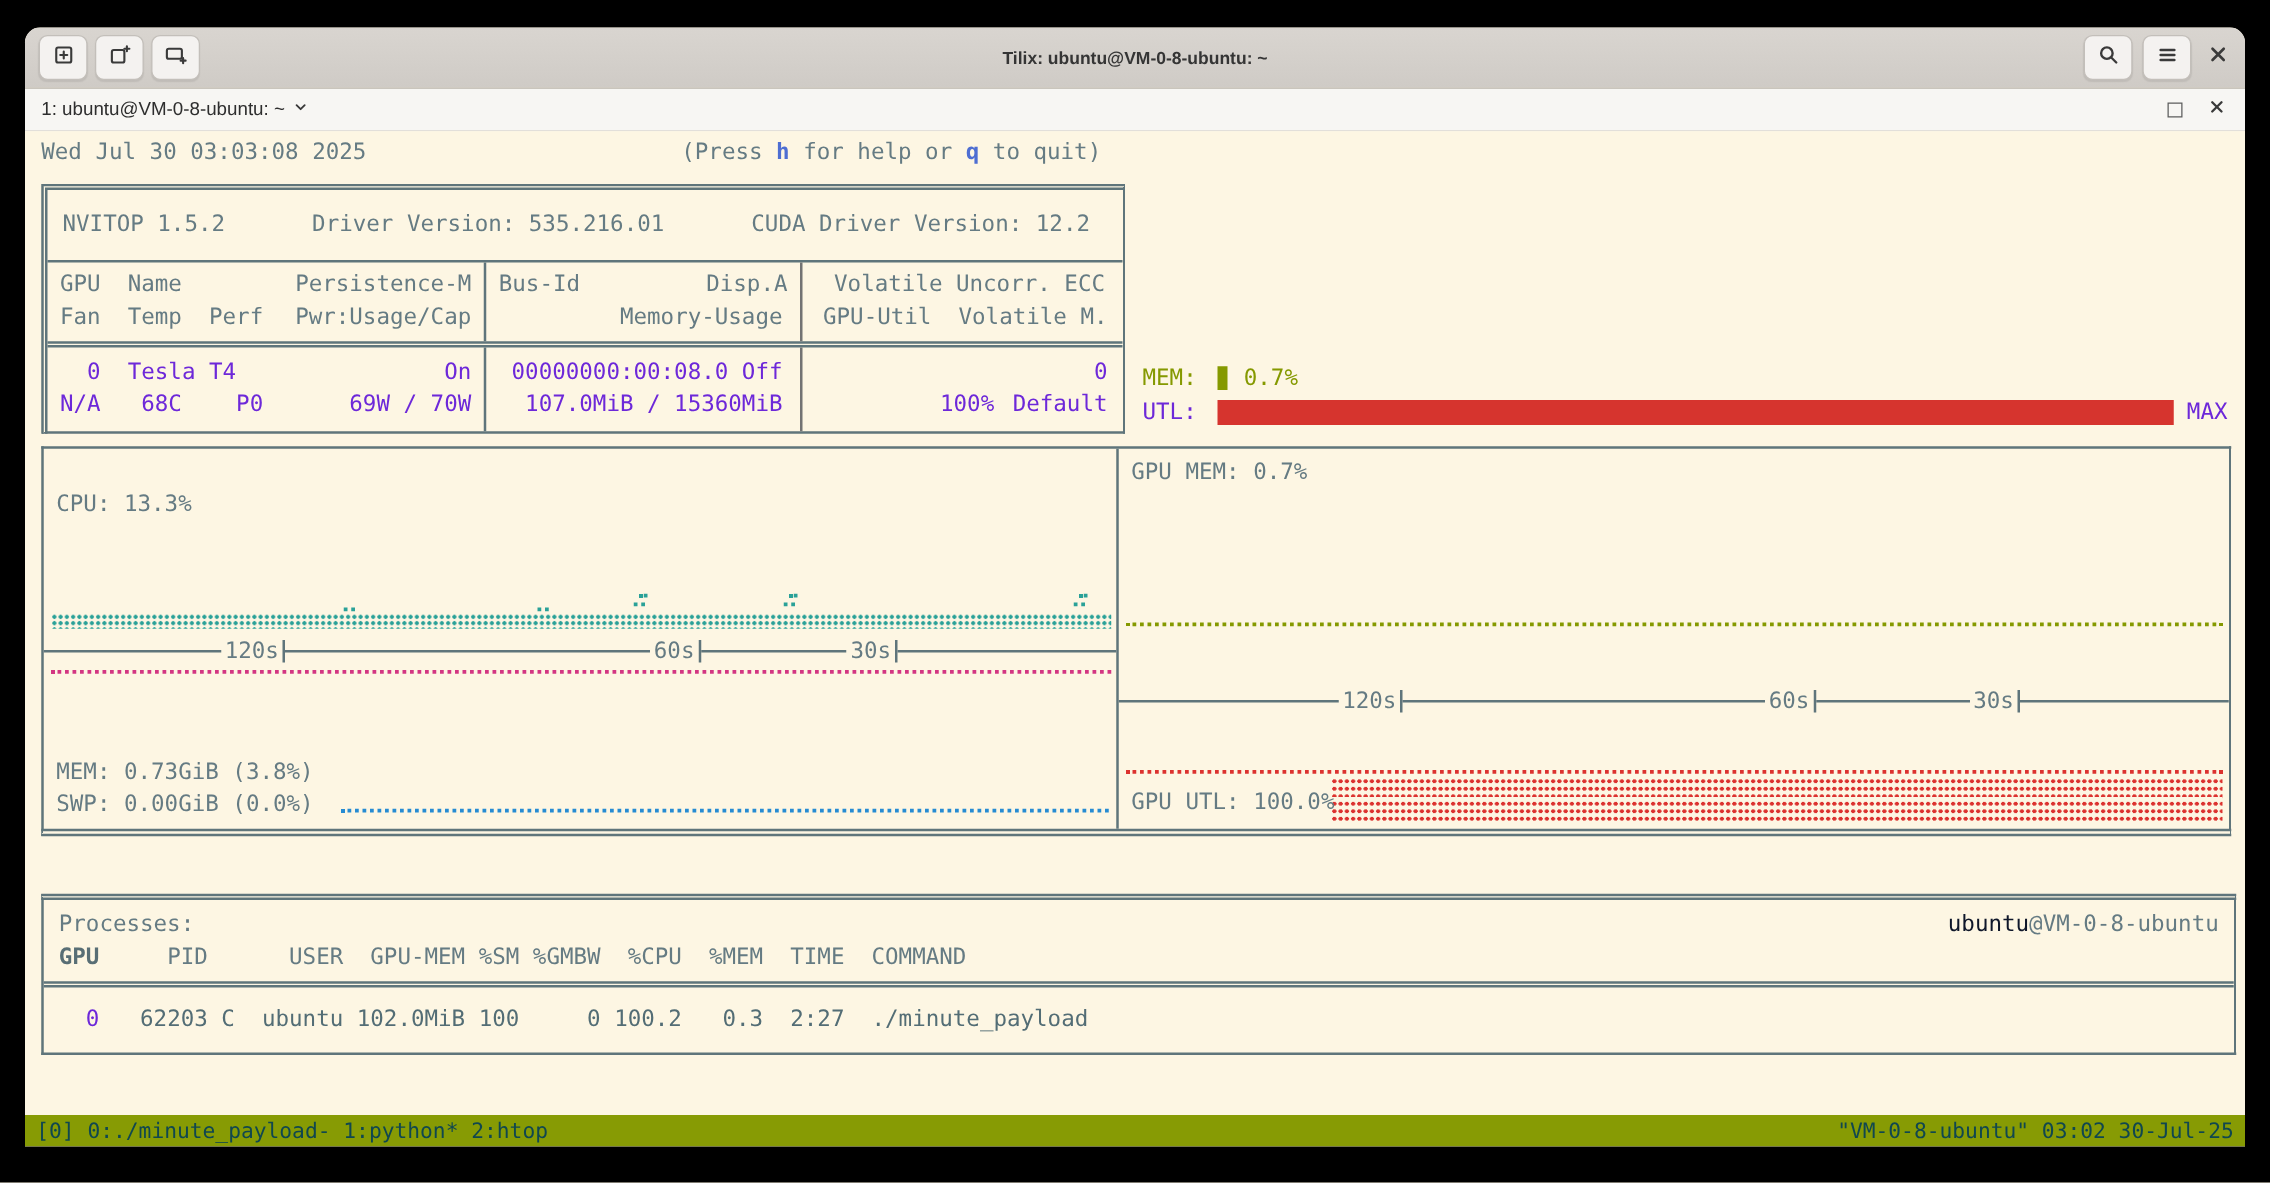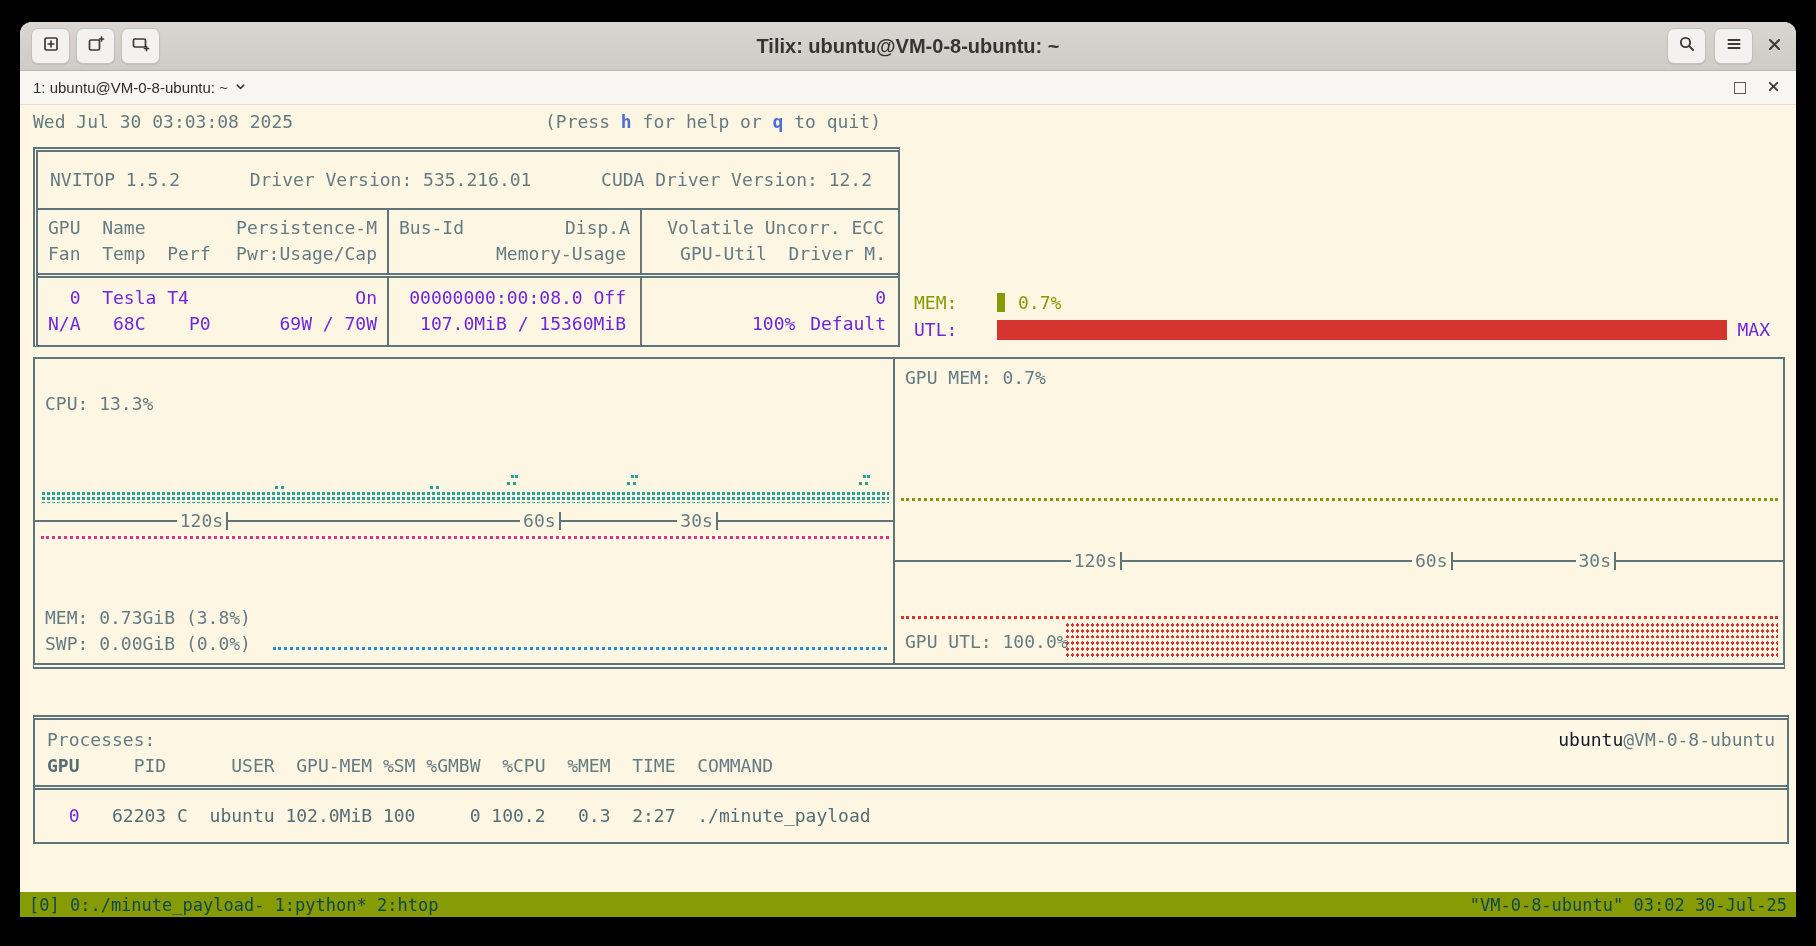--- a/index.html
+++ b/index.html
@@ -7,21 +7,21 @@
        font-family:"Liberation Sans",sans-serif;}
   .window{position:absolute;left:20px;top:22px;width:1776px;height:895px;
           border-radius:12px 12px 0 0;overflow:hidden;background:#fdf6e3;}
   
   .titlebar{height:48px;background:linear-gradient(#d9d5d0,#cfcbc6);
             border-bottom:1px solid #b9b5b0;display:flex;align-items:center;position:relative;}
   .tb-left{display:flex;gap:6px;margin-left:11px;}
   .tb-btn{width:37px;height:34px;background:#f4f2f0;border:1px solid #c3bfba;border-radius:7px;
           display:flex;align-items:center;justify-content:center;box-shadow:0 1px 1px rgba(0,0,0,.08);}
   .tb-title{position:absolute;left:0;right:0;text-align:center;font-weight:bold;
-            font-size:20px;color:#353535;pointer-events:none;}
+            font-size:14px;color:#353535;pointer-events:none;}
   .tb-right{margin-left:auto;display:flex;align-items:center;gap:8px;margin-right:14px;}
   .icon-stroke{stroke:#3a3a3a;fill:none;stroke-width:1.7;stroke-linecap:round;stroke-linejoin:round;}
   
   .tabbar{height:33px;background:#f7f6f3;border-bottom:1px solid #e2dfda;
           display:flex;align-items:center;font-size:15px;color:#2e2e2e;}
   .tab-label{margin-left:13px;display:flex;align-items:center;gap:6px;}
   .tabbar-right{margin-left:auto;display:flex;align-items:center;gap:21px;margin-right:16px;}
   .restore-sq{width:10px;height:10px;border:1.6px solid #5c5c5c;}
   
   .terminal{position:relative;height:813px;background:#fdf6e3;color:#657b83;
@@ -43,25 +43,25 @@
   .c1{width:349px;}
   .c2{width:251px;border-left:2px solid #5f757b;border-right:2px solid #737373;}
   .c3{flex:1;}
   .gt-head .c1,.gt-head .c2,.gt-head .c3{padding-top:5px;padding-bottom:6px;}
   .gt-data .c1,.gt-data .c2,.gt-data .c3{padding-top:7px;padding-bottom:8px;}
   .ln{display:flex;justify-content:space-between;padding:0 10px;white-space:pre;height:26px;}
   .ln.right{justify-content:flex-end;padding-right:14px;}
   
   .bars{position:absolute;left:880px;top:184px;width:884px;padding-left:14px;box-sizing:border-box;}
   .bar-row{display:flex;align-items:center;height:27px;}
-  .bar-label{width:83px;flex:none;}
+  .bar-label{width:60px;flex:none;}
   .mem-chunk{width:8px;height:19px;background:#859900;flex:none;}
   .bar-value{margin-left:13px;}
   .utl-fill{flex:1;height:20px;background:#d6342e;margin-right:10px;}
-  .max-label{margin-right:14px;}
+  .max-label{margin-right:2px;}
   
   .monitors{position:absolute;left:13px;top:252px;width:1752px;height:312px;box-sizing:border-box;
             border:2px solid #5f757b;border-bottom:6px double #5f757b;display:flex;}
   .half{display:flex;flex-direction:column;}
   .half.left{width:858px;border-right:2px solid #5f757b;}
   .half.right{flex:1;gap:40px;}
   .upper{height:150px;position:relative;}
   .lower{flex:1;position:relative;}
   .axis{height:24px;display:flex;align-items:center;}
   .seg{height:0;border-top:2px solid #5f757b;}
@@ -186,21 +186,21 @@
         <div class="c1">
           <div class="ln"><span>GPU  Name</span><span>Persistence-M</span></div>
           <div class="ln"><span>Fan  Temp  Perf</span><span>Pwr:Usage/Cap</span></div>
         </div>
         <div class="c2">
           <div class="ln"><span>Bus-Id</span><span>Disp.A</span></div>
           <div class="ln right"><span>Memory-Usage</span></div>
         </div>
         <div class="c3">
           <div class="ln right"><span>Volatile Uncorr. ECC</span></div>
-          <div class="ln right" style="padding-right:12px;"><span>GPU-Util  Driver M.</span></div>
+          <div class="ln right" style="padding-right:12px;"><span>GPU-Util  Volatile M.</span></div>
         </div>
       </div>
       <div class="gt-cols gt-data red">
         <div class="c1">
           <div class="ln"><span>  0  Tesla T4</span><span>On</span></div>
           <div class="ln"><span>N/A   68C    P0</span><span>69W / 70W</span></div>
         </div>
         <div class="c2">
           <div class="ln right"><span>00000000:00:08.0 Off</span></div>
           <div class="ln right"><span>107.0MiB / 15360MiB</span></div>

